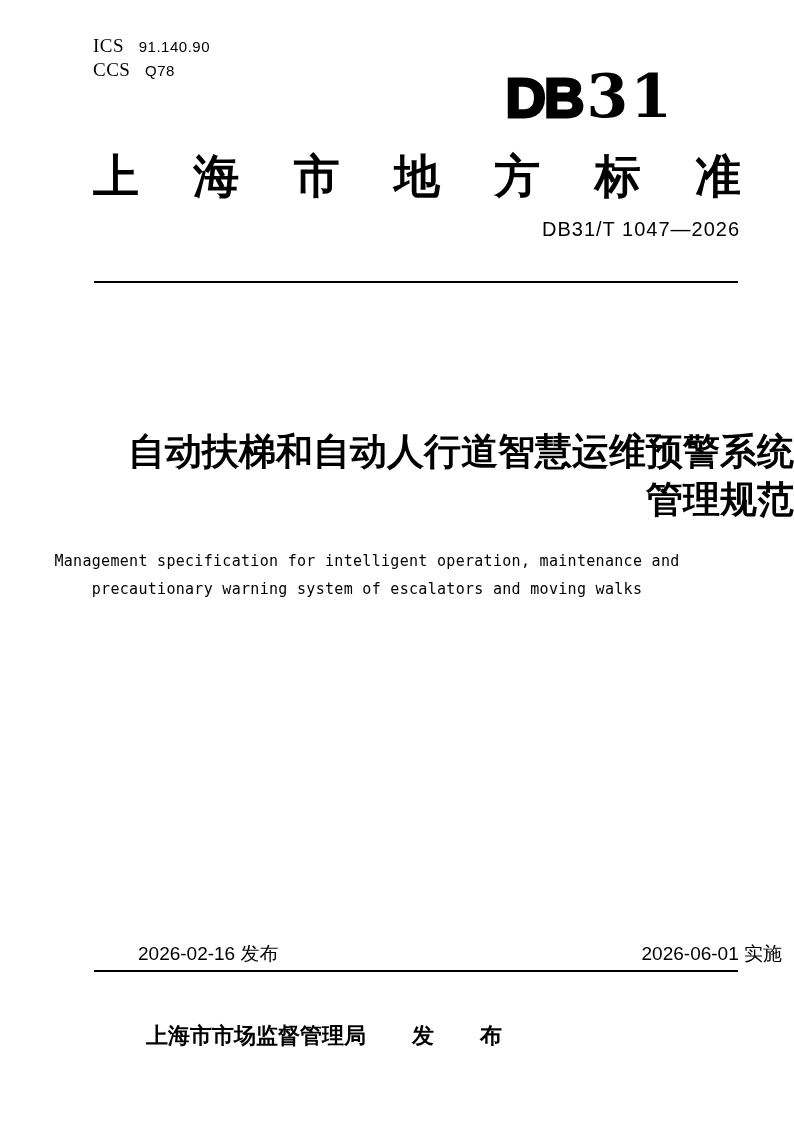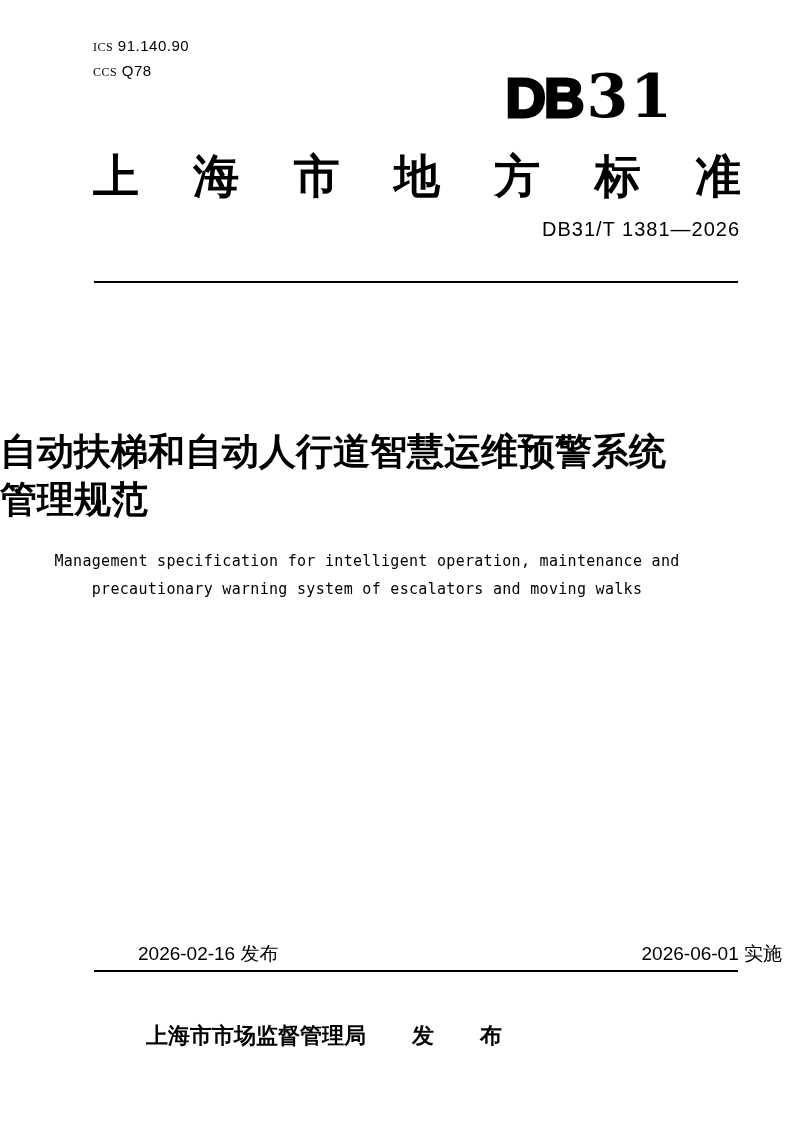--- a/index.html
+++ b/index.html
@@ -24,21 +24,22 @@
     top: 34px;
   }
   .code-line {
     font-size: 15px;
     line-height: 23px;
     letter-spacing: 0.5px;
     white-space: nowrap;
   }
   .code-label {
     font-family: "Liberation Serif", serif;
-    font-size: 12px;
+    font-size: 19px;
+    margin-right: 10px;
   }
   .code-value {
     font-family: "Liberation Sans", sans-serif;
     font-size: 15px;
   }
 
   
   .logo {
     position: absolute;
     top: 66px;
@@ -94,21 +95,21 @@
   }
   .rule-top { top: 281px; }
   .rule-bottom { top: 970px; }
 
   
   .title-cn {
     position: absolute;
     left: 0;
     top: 428px;
     width: 794px;
-    text-align: left;
+    text-align: right;
     font-size: 37px;
     font-weight: bold;
     line-height: 48px;
   }
 
   
   .title-en {
     position: absolute;
     left: 0;
     top: 547px;
@@ -166,21 +167,21 @@
       <span class="code-value">Q78</span>
     </div>
   </div>
 
   <div class="logo">
     <span class="logo-db">DB</span><span class="logo-num">31</span>
   </div>
 
   <div class="standard-type">上海市地方标准</div>
 
-  <div class="standard-number">DB31/T 1381—2026</div>
+  <div class="standard-number">DB31/T 1047—2026</div>
 
   <div class="rule rule-top"></div>
 
   <div class="title-cn">
     <div>自动扶梯和自动人行道智慧运维预警系统</div>
     <div>管理规范</div>
   </div>
 
   <div class="title-en">
     <div>Management specification for intelligent operation, maintenance and</div>

